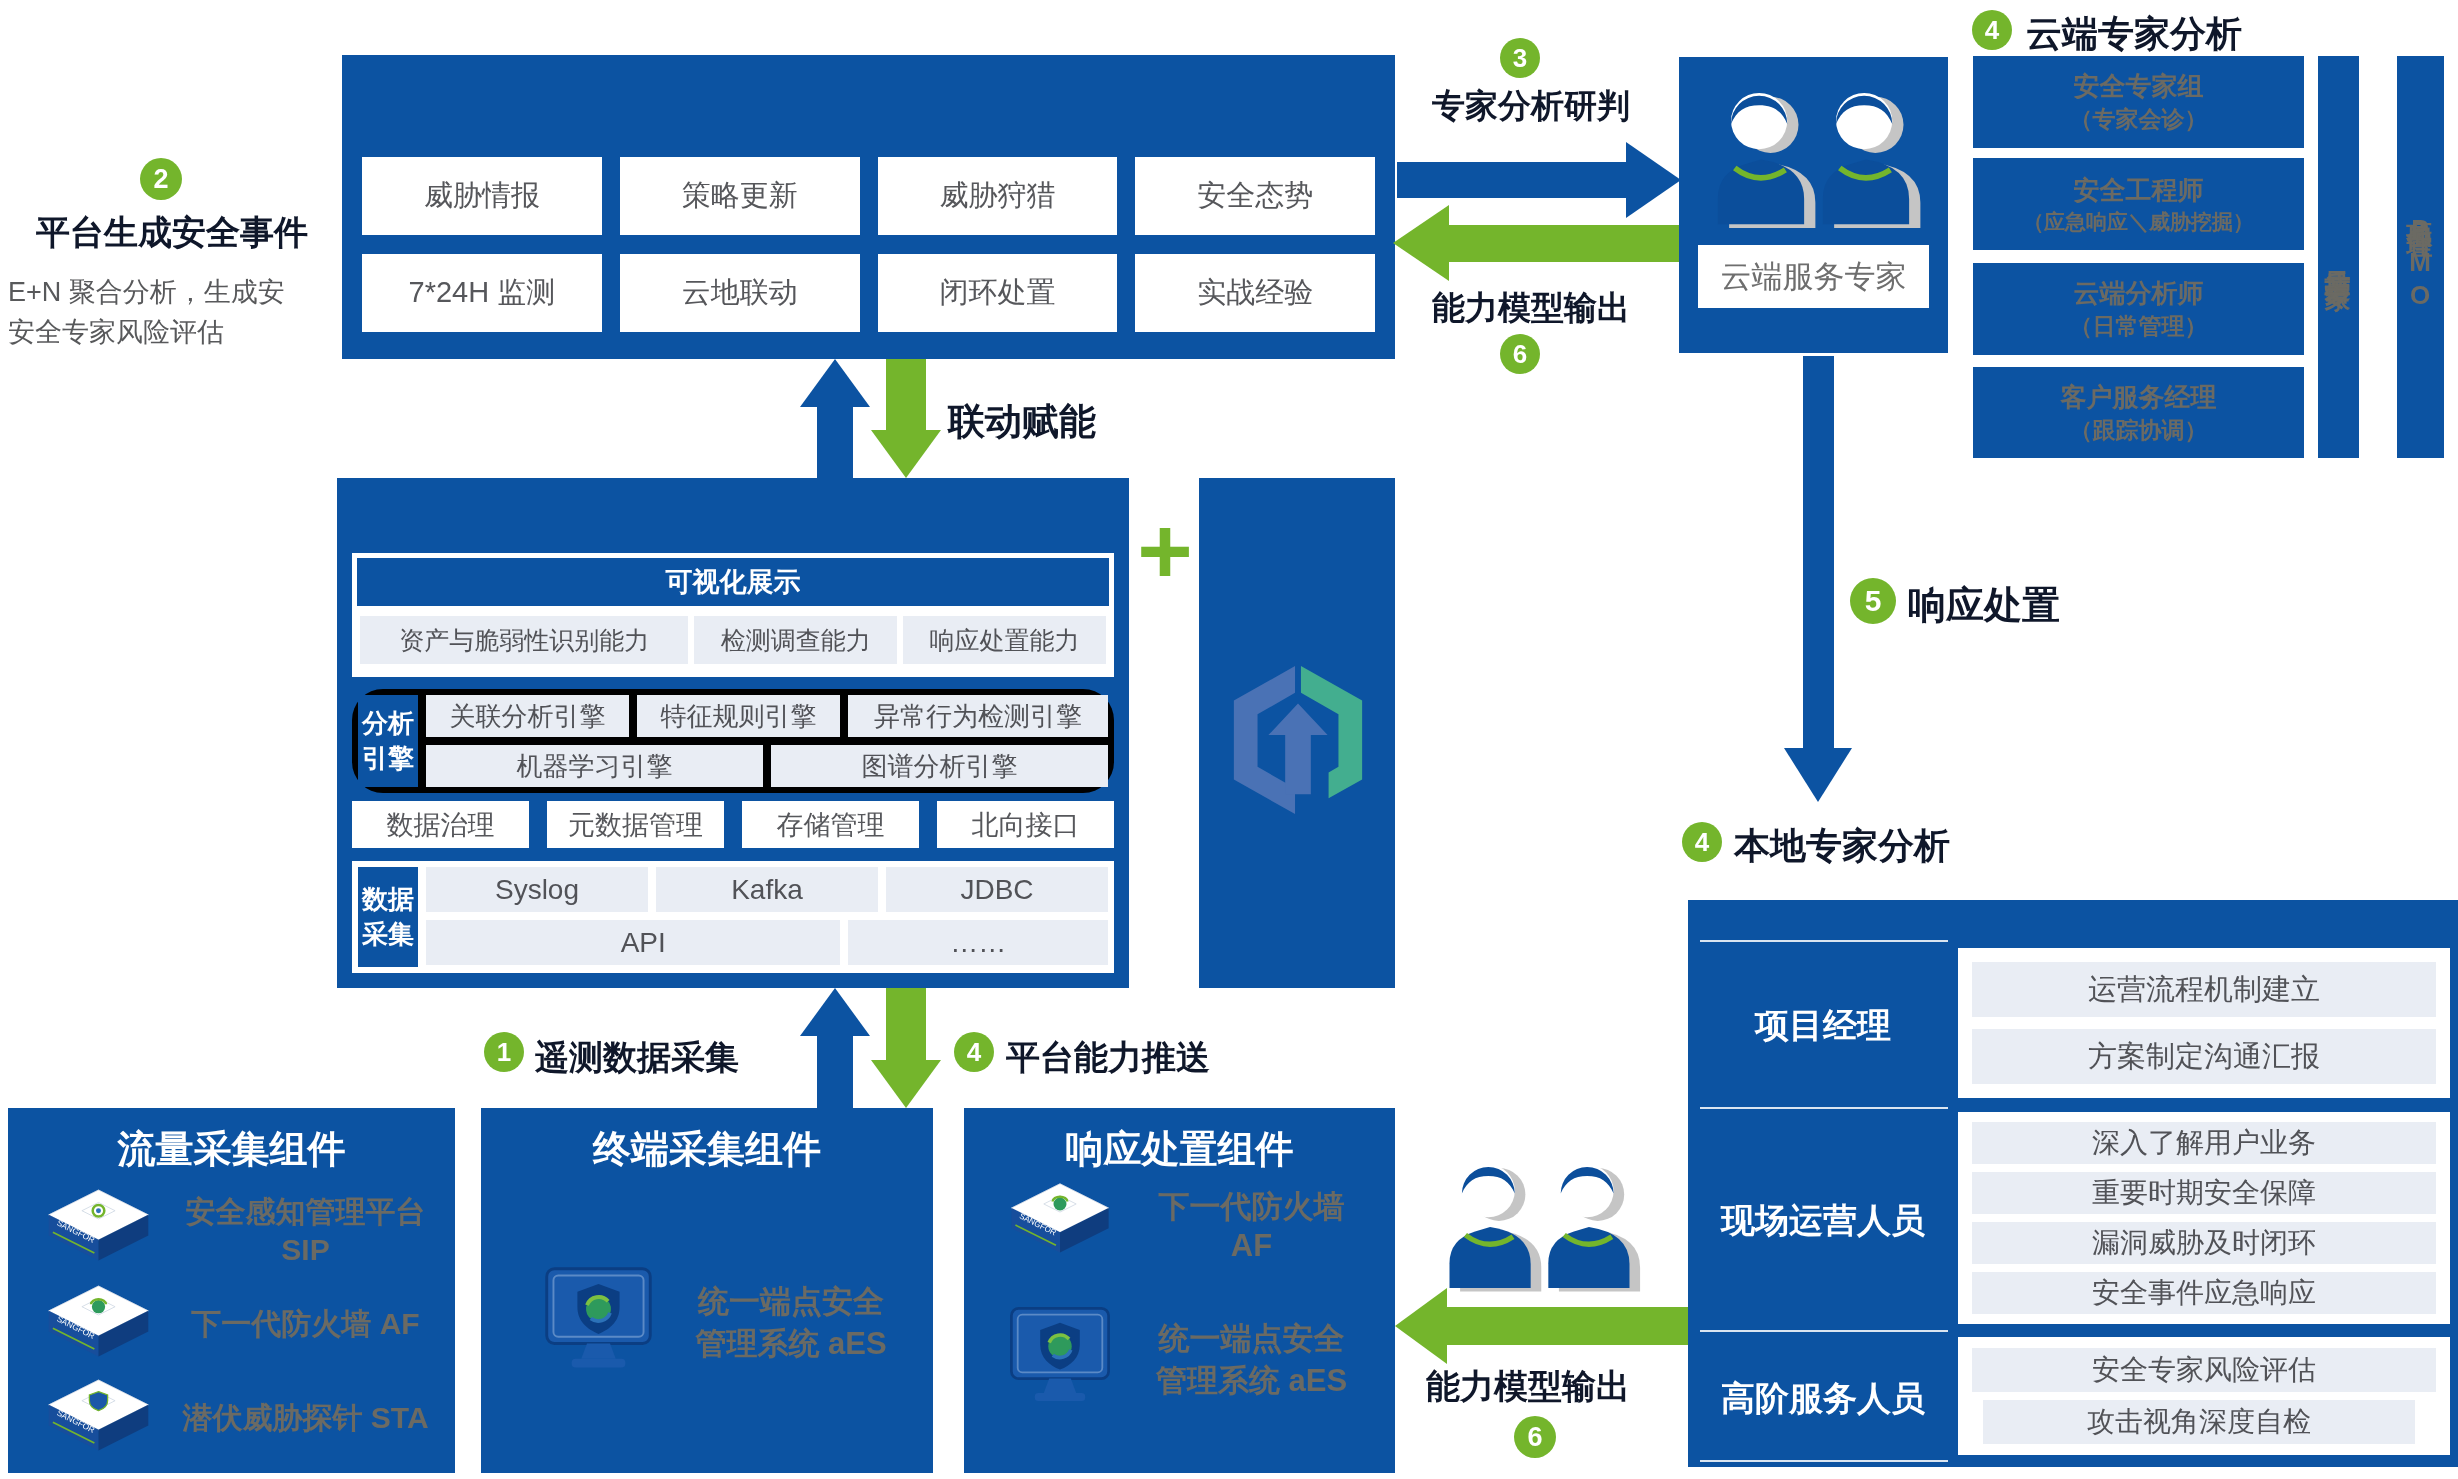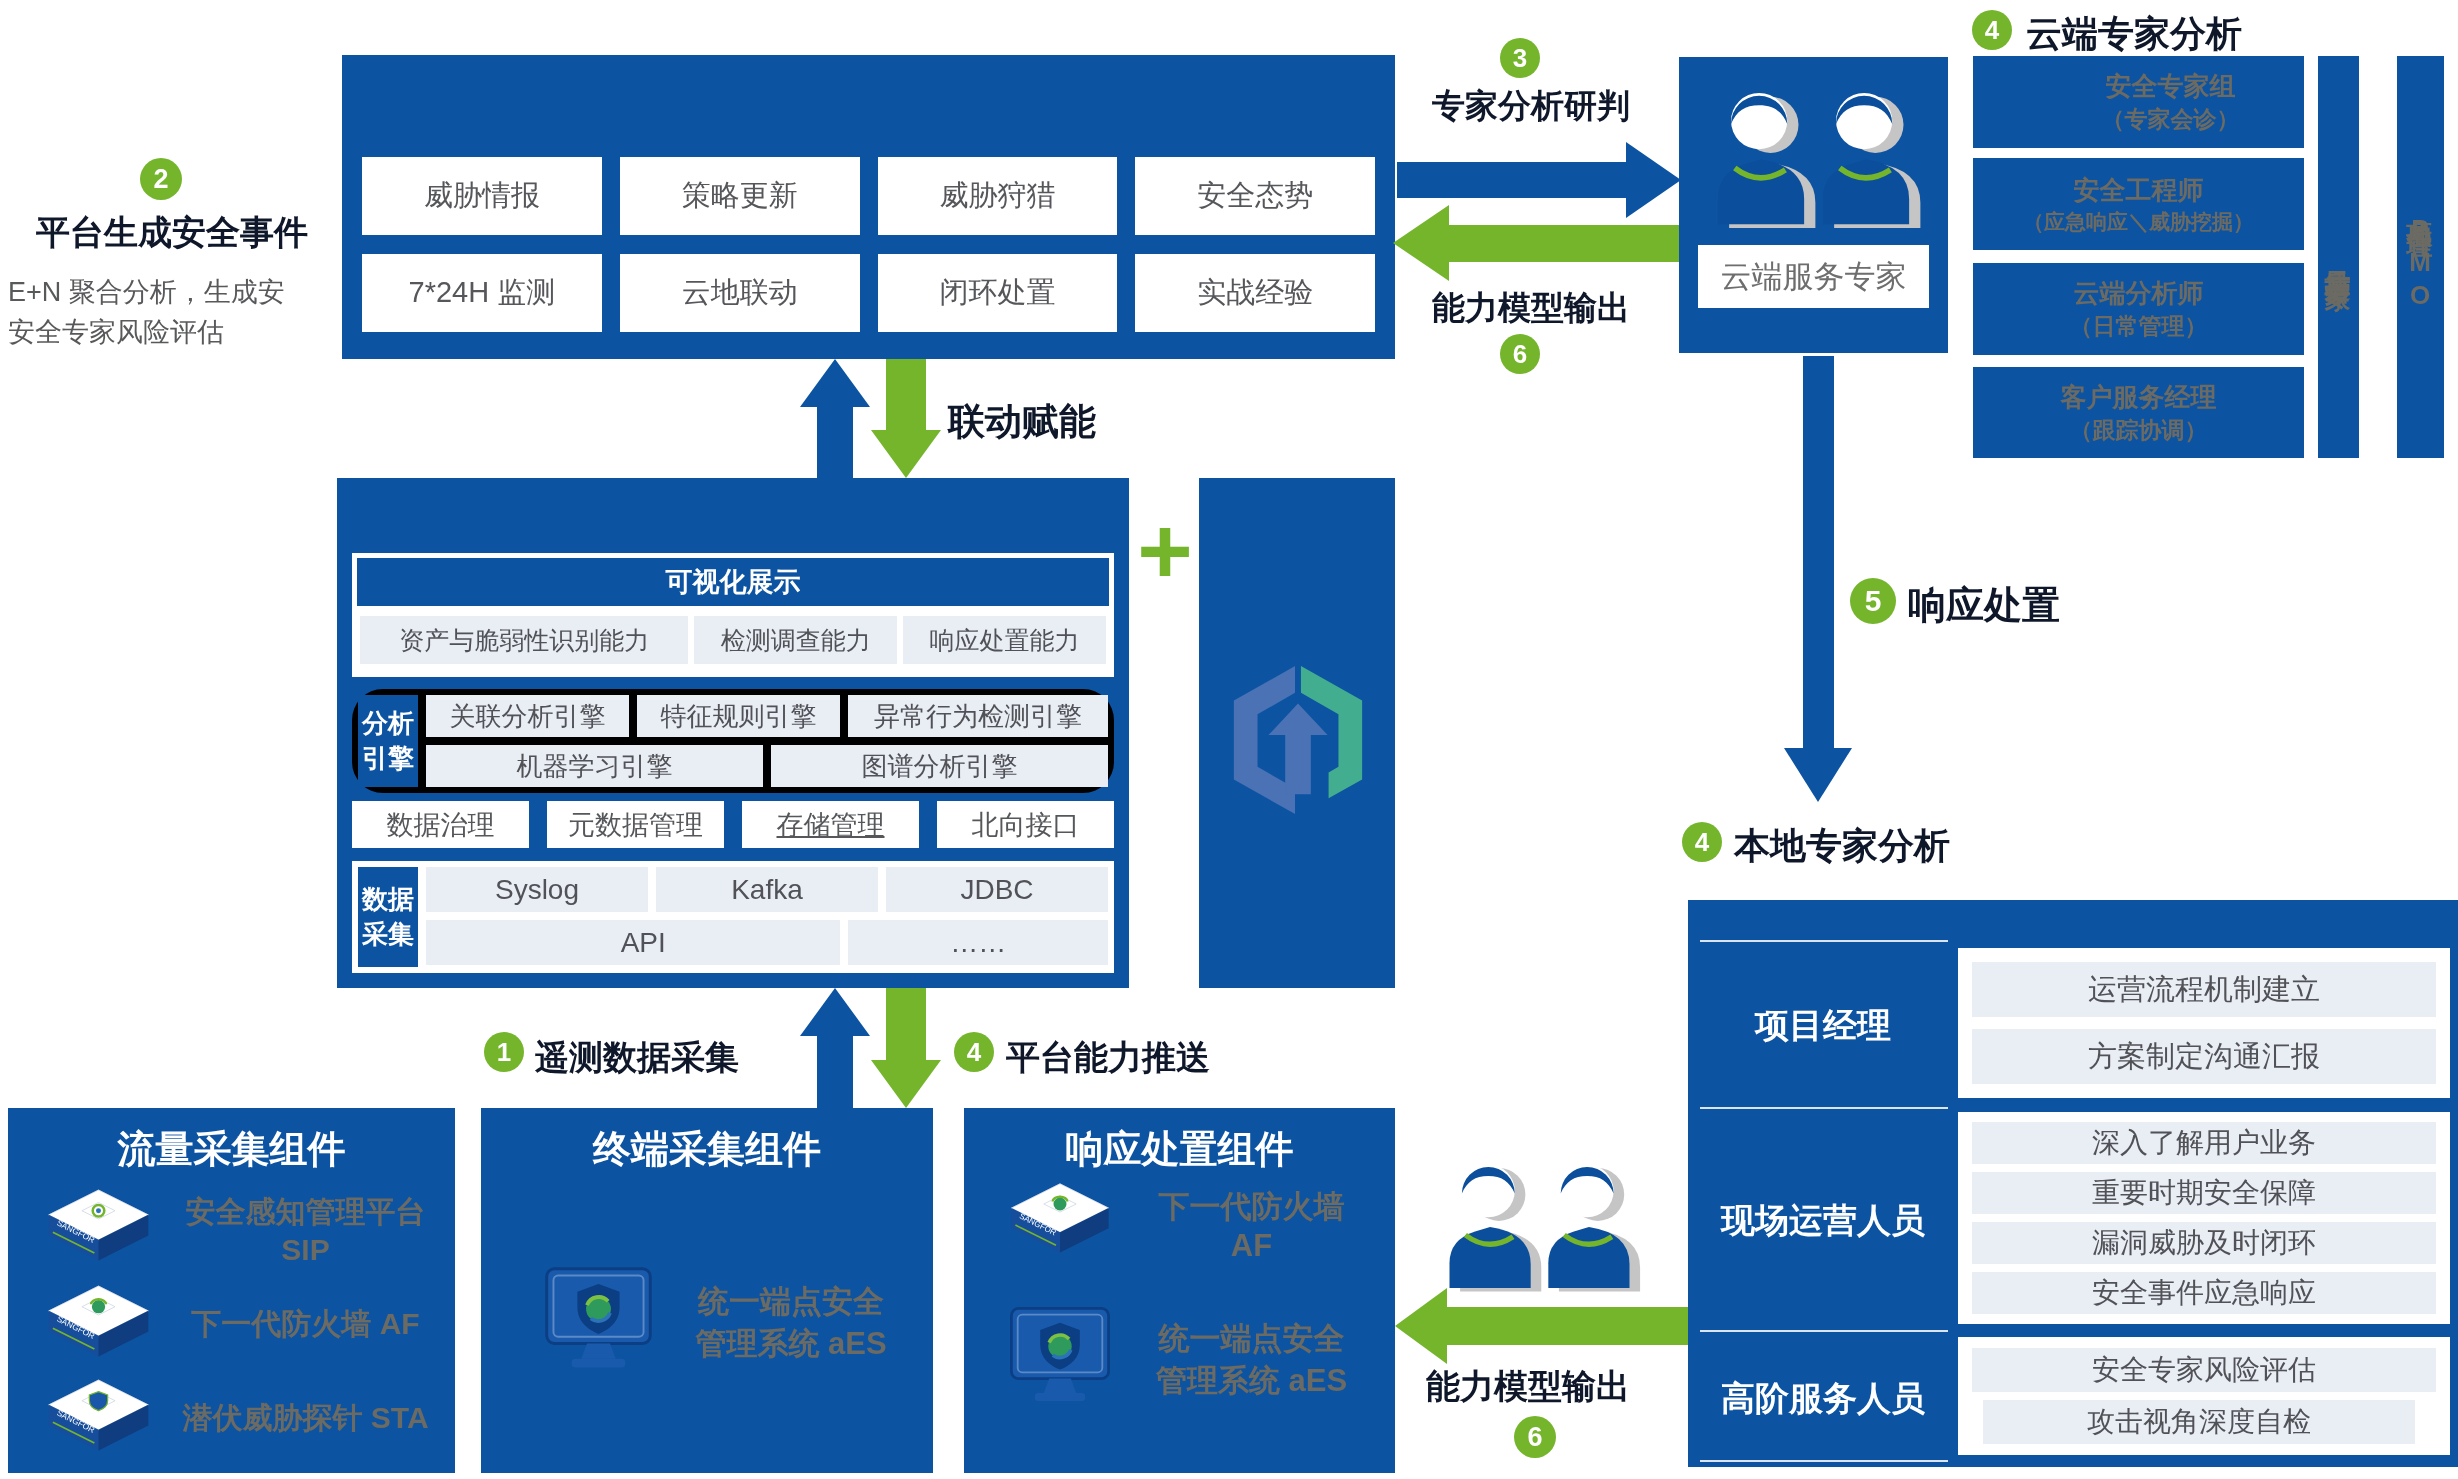--- a/index.html
+++ b/index.html
@@ -74,21 +74,21 @@
       <circle cx="62" cy="50" r="30" fill="#fff"></circle>
       <path d="M32 53 a30 30 0 0 1 60 0 c-6 -14 -15 -20 -30 -20 c-15 0 -24 6 -30 20 z" fill="#0B4E9B"></path>
     </g>
   </svg>
   <div class="abs flexc" style="left:1698px;top:245px;width:231px;height:63px;background:#fff;color:#6e6e6e;font-size:31px;">云端服务专家</div>
 
   <div class="abs badge" style="left:1972px;top:10px;width:40px;height:40px;font-size:26px;">4</div>
   <div class="abs h" style="left:2026px;top:10px;width:280px;font-size:36px;">云端专家分析</div>
 
   <div class="abs blue" style="left:1973px;top:56px;width:331px;height:92px;">
-    <div class="flexc" style="flex-direction:column;width:100%;height:100%;padding-left:32px;">
+    <div class="flexc" style="flex-direction:column;width:100%;height:100%;">
       <div class="graytxt" style="font-size:26px;">安全专家组</div>
       <div class="graytxt" style="font-size:23px;">（专家会诊）</div>
     </div>
   </div>
   <div class="abs blue" style="left:1973px;top:158px;width:331px;height:92px;">
     <div class="flexc" style="flex-direction:column;width:100%;height:100%;">
       <div class="graytxt" style="font-size:26px;">安全工程师</div>
       <div class="graytxt" style="font-size:21px;">（应急响应＼威胁挖掘）</div>
     </div>
   </div>
@@ -140,21 +140,21 @@
     </div>
     <div class="abs rowflex" style="left:74px;top:56px;width:682px;height:42px;gap:8px;">
       <div class="gchip flexc" style="flex:1;font-size:26px;">机器学习引擎</div>
       <div class="gchip flexc" style="flex:1;font-size:26px;">图谱分析引擎</div>
     </div>
   </div>
 
   <div class="abs rowflex" style="left:352px;top:801px;width:762px;height:47px;gap:18px;">
     <div class="wchip flexc" style="flex:1;font-size:27px;">数据治理</div>
     <div class="wchip flexc" style="flex:1;font-size:27px;">元数据管理</div>
-    <div class="wchip flexc" style="flex:1;font-size:27px;text-decoration:underline;">存储管理</div>
+    <div class="wchip flexc" style="flex:1;font-size:27px;">存储管理</div>
     <div class="wchip flexc" style="flex:1;font-size:27px;">北向接口</div>
   </div>
 
   <div class="abs" style="left:352px;top:861px;width:762px;height:112px;background:#fff;">
     <div class="abs blue flexc" style="left:6px;top:6px;width:60px;height:100px;flex-direction:column;">
       <div class="whitebold" style="font-size:26px;">数据</div>
       <div class="whitebold" style="font-size:26px;">采集</div>
     </div>
     <div class="abs rowflex" style="left:74px;top:6px;width:682px;height:45px;gap:8px;">
       <div class="gchip flexc" style="flex:1;font-size:28px;">Syslog</div>

